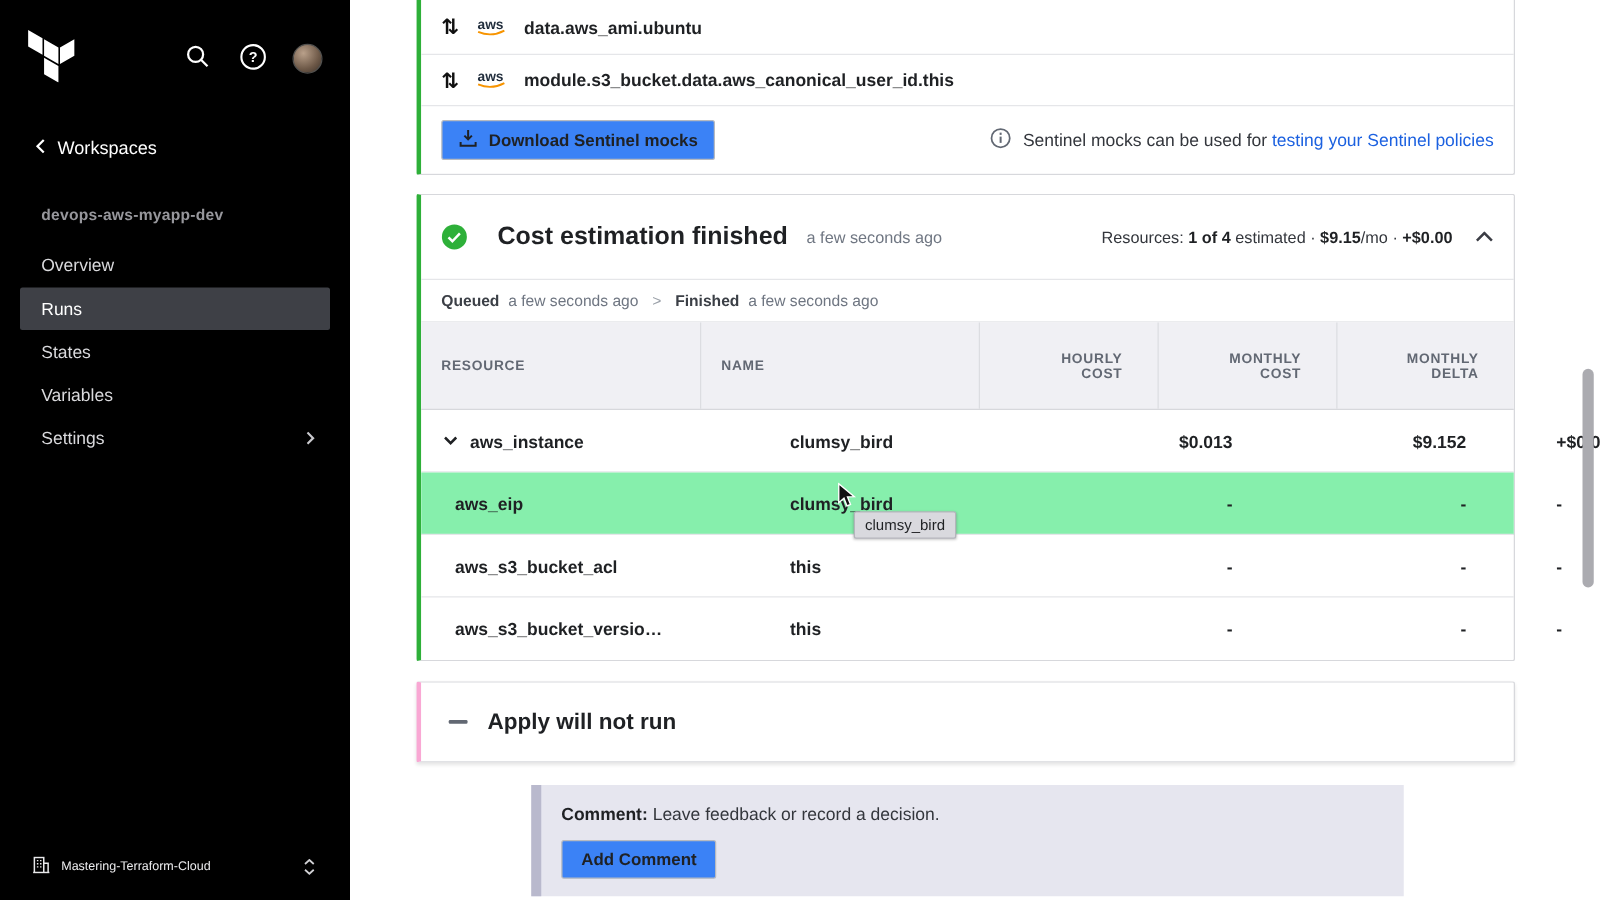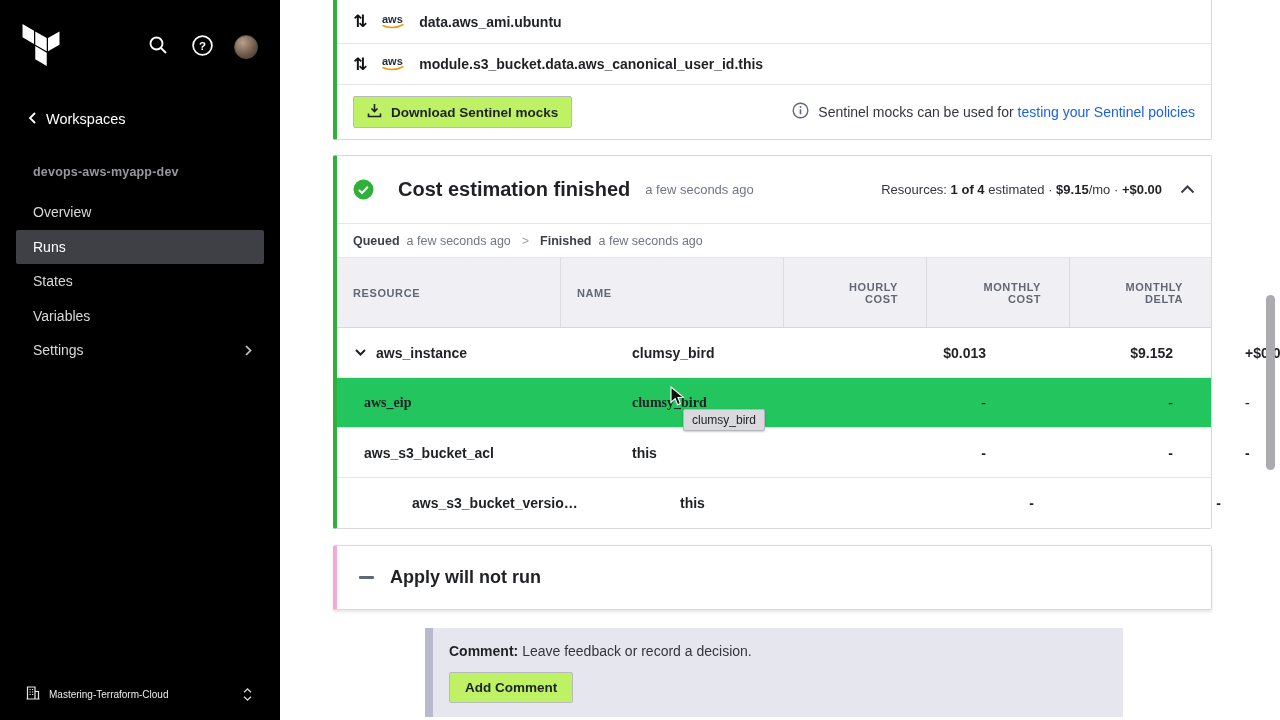--- a/index.html
+++ b/index.html
@@ -27,21 +27,21 @@
   .main { position: absolute; left: 280px; top: 0; width: 1000px; height: 720px; background: #fff; }
   .col { margin-left: 53px; width: 879px; }
   .card { background: #fff; border: 1px solid #d7d8dc; border-radius: 2px; }
 
   
   .sentinel-card { border-top: none; border-radius: 0 0 2px 2px; border-left: 4px solid #2eb039; }
   .mock-row { display: flex; align-items: center; gap: 13px; height: 41px; padding: 0 16px; border-bottom: 1px solid #e5e6e9; font-weight: bold; font-size: 14px; cursor: pointer; }
   .mock-row.first { height: 44px; }
   .sort-glyph { font-size: 17px; font-weight: bold; line-height: 1; color: #111; }
   .sentinel-footer { height: 54px; display: flex; align-items: center; padding: 0 16px; }
-  .btn { display: inline-flex; align-items: center; gap: 9px; background: #bef264; border: 1px solid #b7bac0; border-radius: 2px; padding: 6px 13px; font-size: 13.5px; font-weight: bold; color: #1f2124; cursor: pointer; }
+  .btn { display: inline-flex; align-items: center; gap: 9px; background: #3b82f6; border: 1px solid #b7bac0; border-radius: 2px; padding: 6px 13px; font-size: 13.5px; font-weight: bold; color: #1f2124; cursor: pointer; }
   .sentinel-info { margin-left: auto; display: flex; align-items: center; gap: 9px; font-size: 14px; color: #33363c; }
   a.link { color: #1c61e0; text-decoration: none; cursor: pointer; }
 
   
   .cost-card { margin-top: 15px; border-left: 4px solid #2eb039; }
   .cost-header { display: flex; align-items: center; padding: 0 16px; height: 68px; border-bottom: 1px solid #e5e6e9; }
   .check-icon { display: flex; }
   .cost-title { font-size: 20px; font-weight: bold; margin-left: 24px; }
   .cost-time { font-size: 13px; color: #6f7682; margin-left: 15px; }
   .cost-summary { margin-left: auto; font-size: 13px; color: #33363c; white-space: nowrap; }
@@ -50,22 +50,22 @@
 
   .timeline { display: flex; align-items: center; gap: 7px; height: 34px; padding: 0 16px; border-bottom: 1px solid #e5e6e9; font-size: 12.5px; color: #6f7682; }
   .tl-label { font-weight: bold; color: #3b3f46; }
   .tl-sep { margin: 0 4px; color: #9aa0a8; }
 
   .thead { display: grid; grid-template-columns: 223px 223px 143px 143px 1fr; background: #f0f0f4; border-bottom: 1px solid #d7d8dc; height: 70px; }
   .th { display: flex; align-items: center; padding: 0 16px; font-size: 11px; font-weight: bold; letter-spacing: .6px; color: #626873; border-left: 1px solid #dcdde1; white-space: pre-line; }
   .th:first-child { border-left: none; }
   .th.num { justify-content: flex-end; text-align: right; padding-right: 28px; }
   .trow { display: grid; grid-template-columns: 223px 223px 143px 143px 1fr; height: 50px; border-bottom: 1px solid #e5e6e9; cursor: default; gap: 44px; }
-  .trow:last-child { border-bottom: none; margin-left: 48px; }
-  .trow.hl { background: #22c55e; font-family: Liberation Serif, serif; }
+  .trow:last-child { border-bottom: none; }
+  .trow.hl { background: #86efac; }
   .td { display: flex; align-items: center; font-size: 14px; font-weight: bold; color: #1f2124; }
   .td.resource { padding-left: 27px; gap: 10px; }
   .td.resource.has-chev { padding-left: 18px; }
   .row-chev { display: flex; cursor: pointer; }
   .td.name { padding-left: 28px; }
   .td.num { justify-content: flex-end; padding-right: 28px; }
 
   
   .apply-card { margin-top: 16px; height: 65px; display: flex; align-items: center; padding: 0 16px; border-left: 4px solid #f9a8d4; box-shadow: 0 2px 3px rgba(0,0,0,.10); }
   .minus { width: 15px; height: 3px; background: #626873; border-radius: 1px; margin-left: 6px; }

